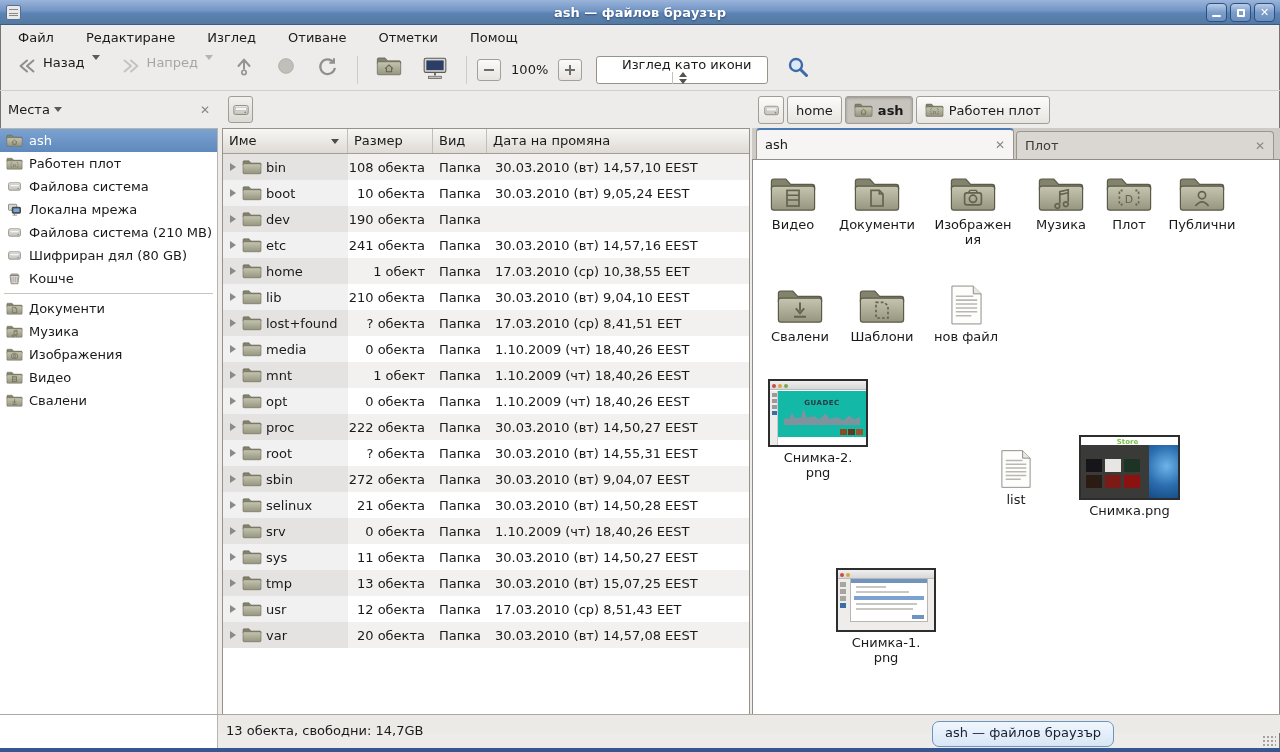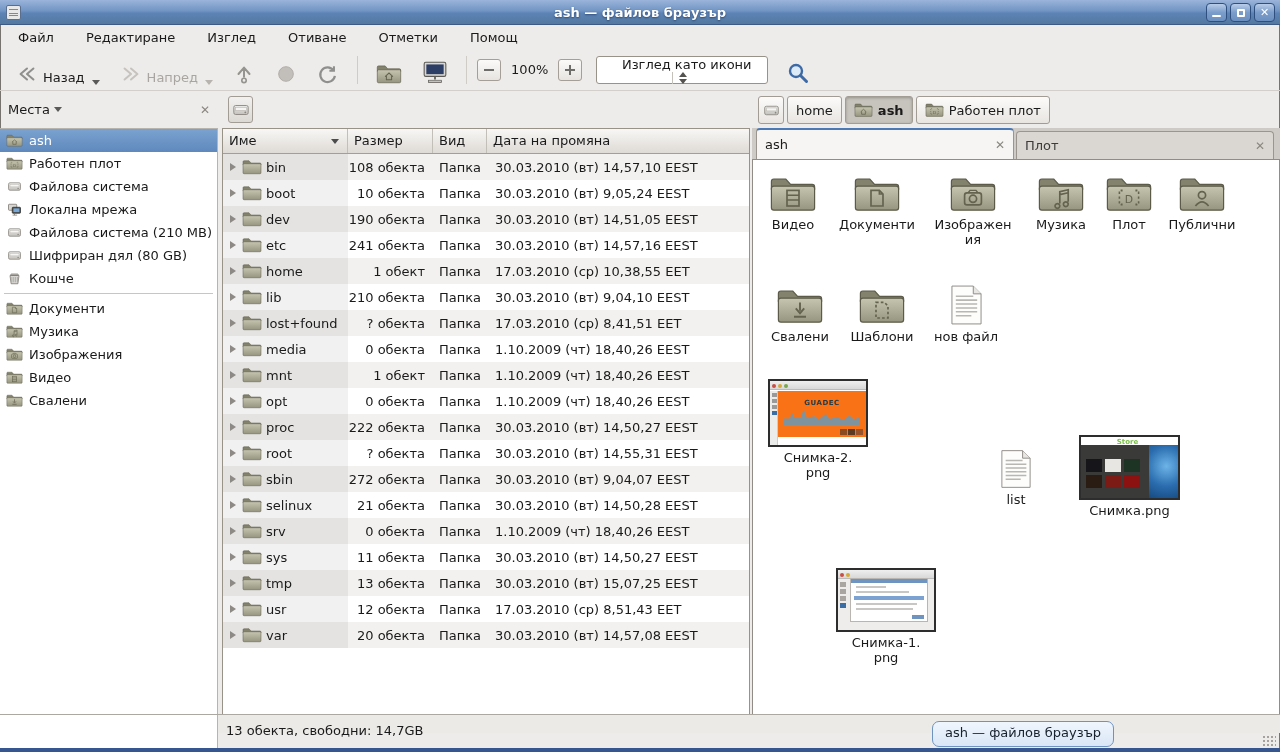--- a/index.html
+++ b/index.html
@@ -21,21 +21,21 @@
     background:linear-gradient(#b9cde8,#7b9dca 50%,#6a8fc0); color:#fff; font-size:11px; line-height:17px; text-align:center; position:relative;}
   .wbtn .bar { position:absolute; left:5px; right:5px; bottom:4px; height:2px; background:#fff; border-radius:1px;}
   .wbtn .box { position:absolute; left:6px; top:5px; width:8px; height:8px; border:2px solid #fff; border-radius:1px;}
 
   
   #menubar { left:0; top:26px; width:1280px; height:23px; display:flex; align-items:center; padding-left:8px; gap:12px;}
   .menu-item { padding:2px 10px; border-radius:3px; }
 
   
   #toolbar { left:0; top:49px; width:1280px; height:42px; border-bottom:1px solid #d3cfca; display:flex; align-items:center; padding:0 8px; gap:4px;}
-  .tbtn { display:flex; align-items:flex-end; gap:5px; height:32px; padding:0 7px; border-radius:4px; border:1px solid transparent;}
+  .tbtn { display:flex; align-items:flex-start; gap:5px; height:32px; padding:0 7px; border-radius:4px; border:1px solid transparent;}
   .tbtn.disabled { color:#a9a6a1; }
   .tsep { width:1px; height:28px; background:#cfcbc5; margin:0 6px;}
   .chev-down { width:0; height:0; border-left:4px solid transparent; border-right:4px solid transparent; border-top:5px solid #5a5a58; margin-left:2px;}
   .chev-down.dis { border-top-color:#b7b4af; }
   .sq-btn { width:24px; height:22px; border:1px solid #a49f97; border-radius:3px; background:linear-gradient(#fbfaf9,#e7e4e0); position:relative;}
   .sq-btn .minus { position:absolute; left:6px; right:6px; top:9px; height:2px; background:#6f6d69;}
   .sq-btn .plus-v { position:absolute; left:10px; top:5px; bottom:5px; width:2px; background:#6f6d69;}
   #viewcombo { margin-left:10px; width:172px; height:28px; background:#fff; border:1px solid #999288; border-radius:3px; display:flex; align-items:center;flex-direction:column;}
   #viewcombo .val { flex:1; padding-left:9px; }
   #viewcombo .stepper { width:20px; height:100%; border-left:1px solid #c4c0ba; display:flex; flex-direction:column; align-items:center; justify-content:center; gap:2px;}
@@ -86,21 +86,21 @@
   .gitem { position:absolute; display:flex; flex-direction:column; align-items:center; text-align:center;}
   .gitem .cap { margin-top:4px; line-height:1.15; overflow-wrap:anywhere; }
   .bigfolder { width:48px; height:40px;}
   .paper { width:33px; height:42px; }
   .thumb { border:2px solid #2d2d2d; background:#fff; }
 
   
   .th-inner { position:relative; width:100%; height:100%; overflow:hidden; background:#fff;}
   .th-chrome { position:absolute; left:0; top:0; right:0; height:9px; background:linear-gradient(#efefef,#d8d8d8); border-bottom:1px solid #bbb;}
   .th-chrome i { position:absolute; top:3px; width:4px; height:4px; border-radius:50%;}
-  .th-body-guadec { position:absolute; left:8px; top:10px; right:0; bottom:8px; background:#f97316;}
+  .th-body-guadec { position:absolute; left:8px; top:10px; right:0; bottom:8px; background:#14b8a6;}
   .th-guadec-txt { position:absolute; top:8px; width:100%; text-align:center; font-size:7px; font-weight:bold; color:#273b44; letter-spacing:.5px;}
   .th-skyline { position:absolute; bottom:12px; left:6px; right:6px; height:16px; background:
      linear-gradient(#7e939e,#7e939e); clip-path:polygon(0 100%,0 60%,8% 60%,10% 20%,14% 55%,22% 55%,26% 0,30% 55%,40% 45%,46% 65%,55% 30%,60% 62%,70% 50%,78% 70%,86% 40%,92% 66%,100% 50%,100% 100%);}
   .th-sidebar { position:absolute; left:0; top:10px; bottom:0; width:8px; background:#ececea; border-right:1px solid #ccc;}
   .th-sidebar i{ display:block; margin:2px 1.5px; width:5px; height:4px; background:#9a9a9a;}
   .th-photos { position:absolute; right:3px; bottom:2px; display:flex; gap:1px;}
   .th-photos i { width:7px; height:6px; background:#8c4a1f;}
   .st-left { position:absolute; left:0; top:8px; bottom:0; width:70%; background:#3a3a38;}
   .st-title { position:absolute; left:4px; top:1px; font-size:7px; font-weight:bold; color:#fff;}
   .st-title em { color:#7cc24a; font-style:normal;}
@@ -484,21 +484,20 @@
         <div class="trow">
           <div class="tc name">
             <span class="expander"></span>
             <svg class="row-folder" viewBox="0 0 40 32">
               <use href="#f-plain"></use>
             </svg>
             <span>dev</span>
           </div>
           <div class="tc size">190 обекта</div>
           <div class="tc type">Папка</div>
-          <div class="tc date">30.03.2010 (вт) 14,51,05 EEST</div>
         </div>
 
         <div class="trow">
           <div class="tc name">
             <span class="expander"></span>
             <svg class="row-folder" viewBox="0 0 40 32">
               <use href="#f-plain"></use>
             </svg>
             <span>etc</span>
           </div>

